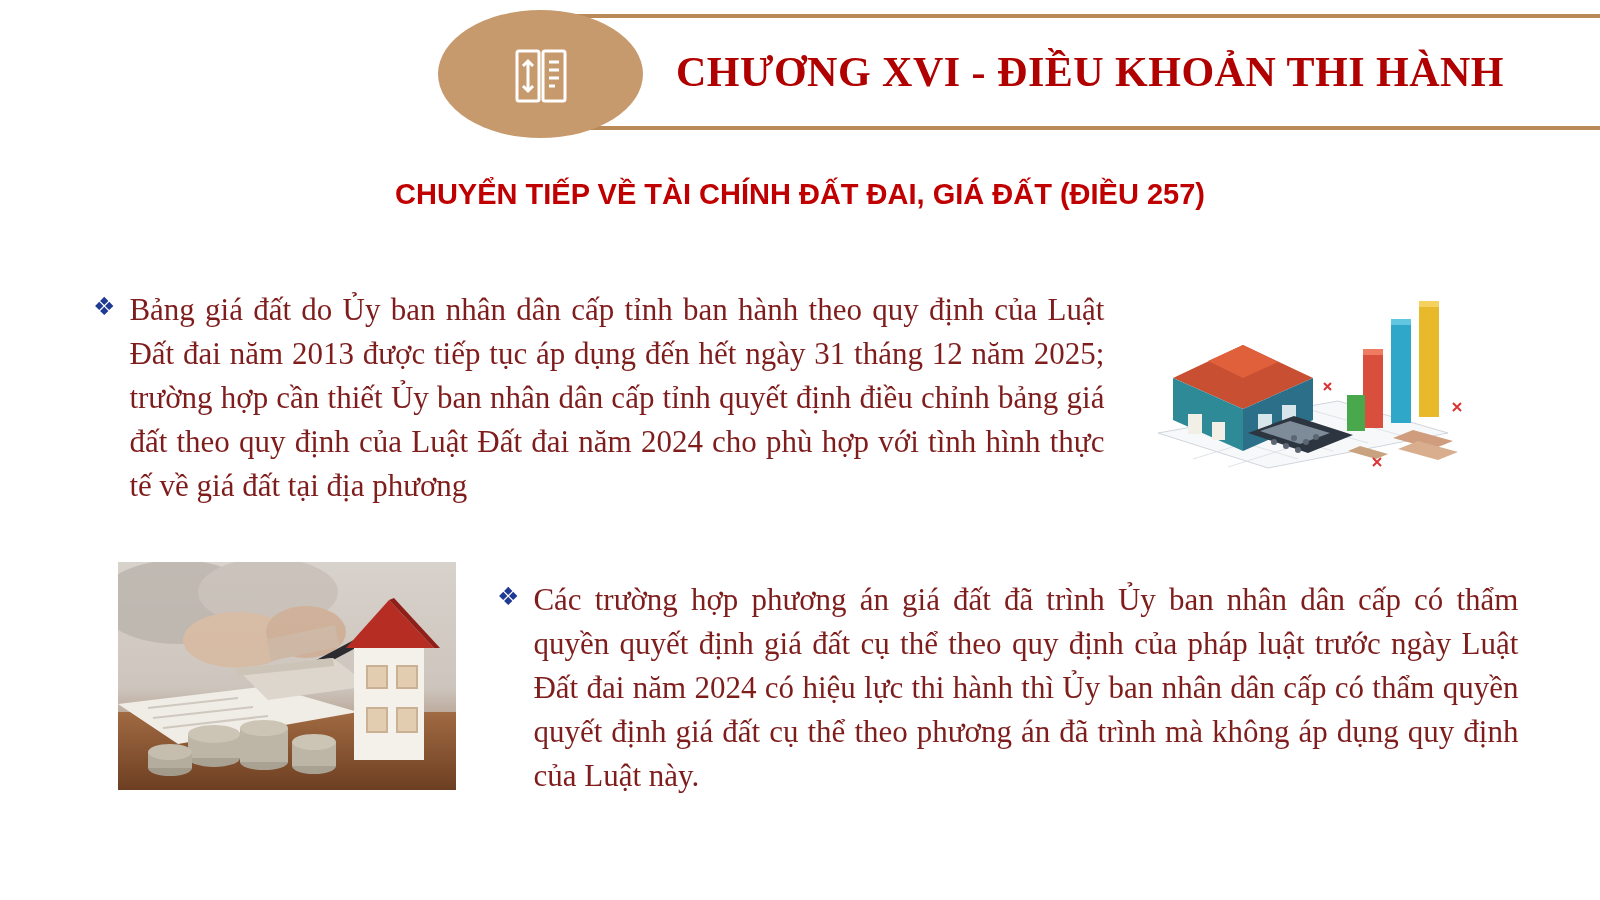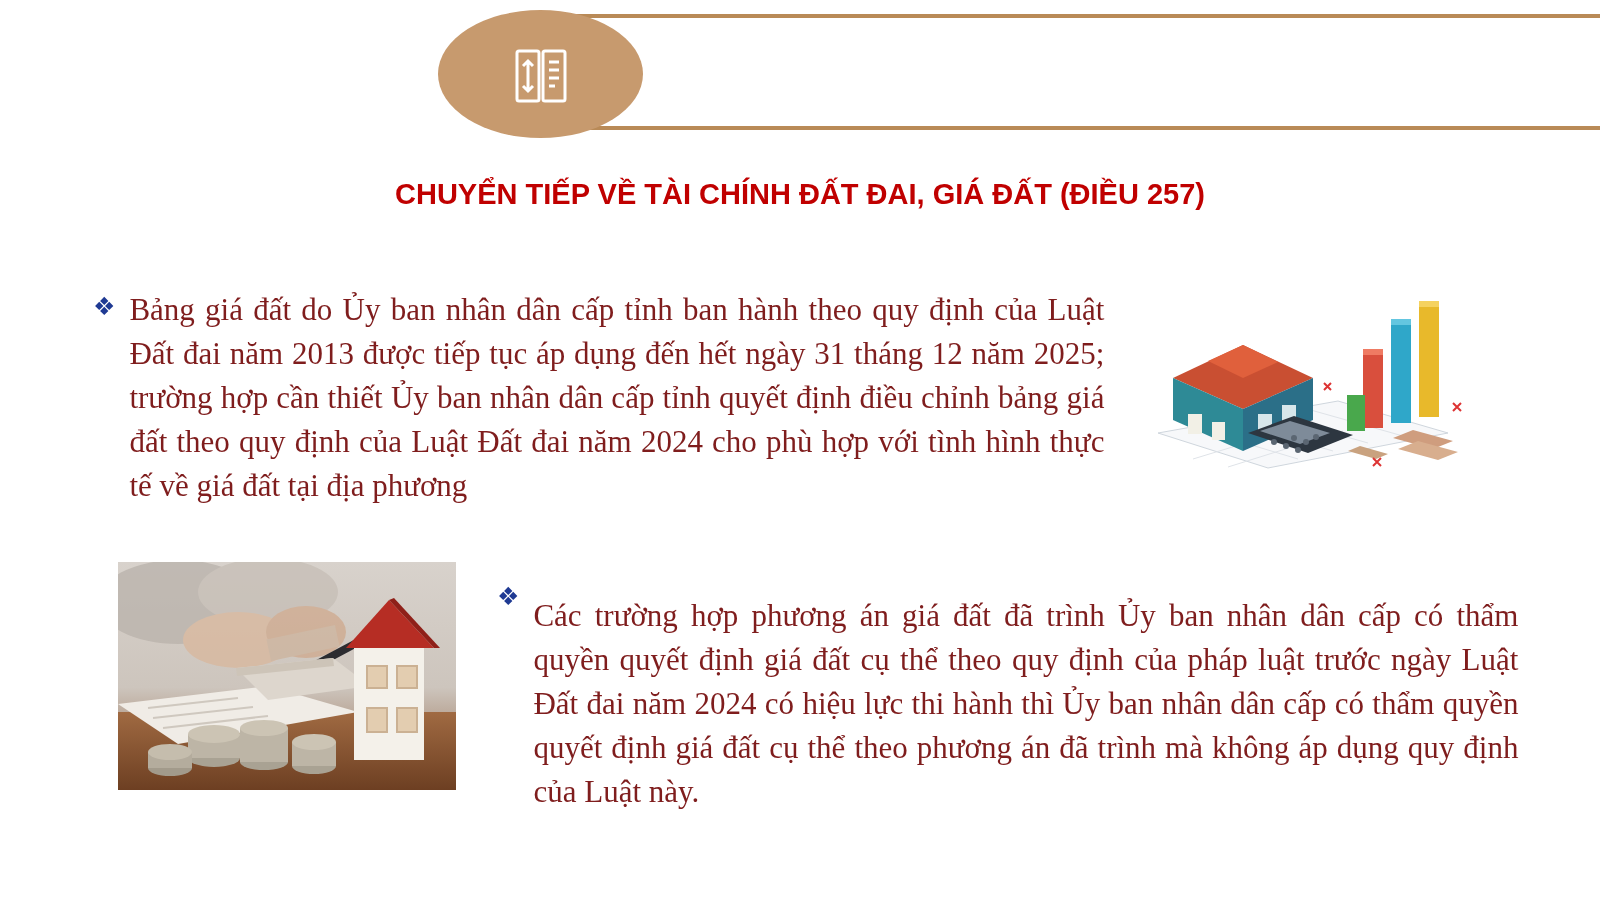--- a/index.html
+++ b/index.html
@@ -107,21 +107,21 @@
     top: 288px;
     width: 1035px;
   }
   #block1 .bullet-text { width: 975px; }
 
   #block2 {
     left: 497px;
     top: 578px;
     width: 1040px;
   }
-  #block2 .bullet-text { width: 985px; margin-top: 16px; }
+  #block2 .bullet-text { width: 985px; }
 
   
   .pic {
     position: absolute;
     overflow: hidden;
     background: #ffffff;
   }
   #pic-house-chart {
     left: 1148px;
     top: 283px;
@@ -148,20 +148,21 @@
     <svg viewBox="0 0 92 62" xmlns="http://www.w3.org/2000/svg">
       <g fill="none" stroke="#ffffff" stroke-width="3">
         <rect x="22" y="6" width="22" height="50" rx="2"></rect>
         <rect x="48" y="6" width="22" height="50" rx="2"></rect>
         <path d="M33 16 l0 30 M28 21 l5 -5 l5 5 M28 41 l5 5 l5 -5"></path>
         <path d="M54 17 h10 M54 25 h10 M54 33 h10 M54 41 h6"></path>
       </g>
     </svg>
   </div>
 
+  <div class="header-title">CHƯƠNG XVI - ĐIỀU KHOẢN THI HÀNH</div>
 </div>
 
 <div class="subtitle">CHUYỂN TIẾP VỀ TÀI CHÍNH ĐẤT ĐAI, GIÁ ĐẤT (ĐIỀU 257)</div>
 
 <div class="block" id="block1">
   <span class="bullet-mark">❖</span>
   <span class="bullet-text">Bảng giá đất do Ủy ban nhân dân cấp tỉnh ban hành theo quy định của Luật Đất đai năm 2013 được tiếp tục áp dụng đến hết ngày 31 tháng 12 năm 2025; trường hợp cần thiết Ủy ban nhân dân cấp tỉnh quyết định điều chỉnh bảng giá đất theo quy định của Luật Đất đai năm 2024 cho phù hợp với tình hình thực tế về giá đất tại địa phương</span>
 </div>
 
 <div class="block" id="block2">

